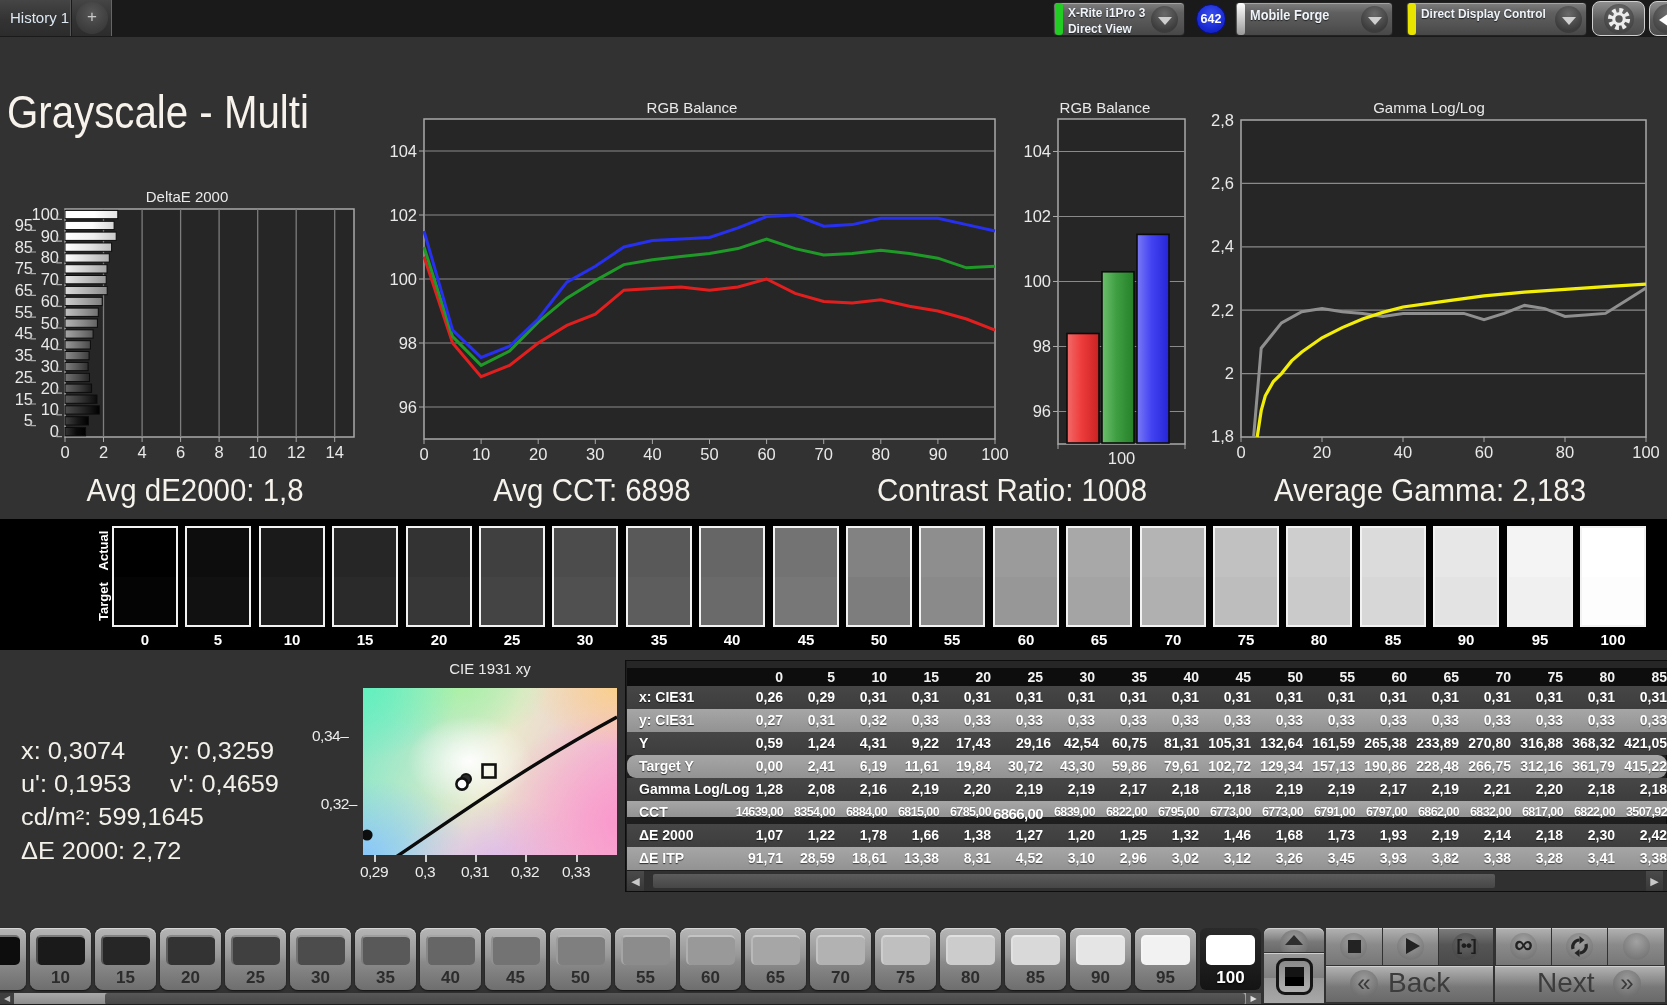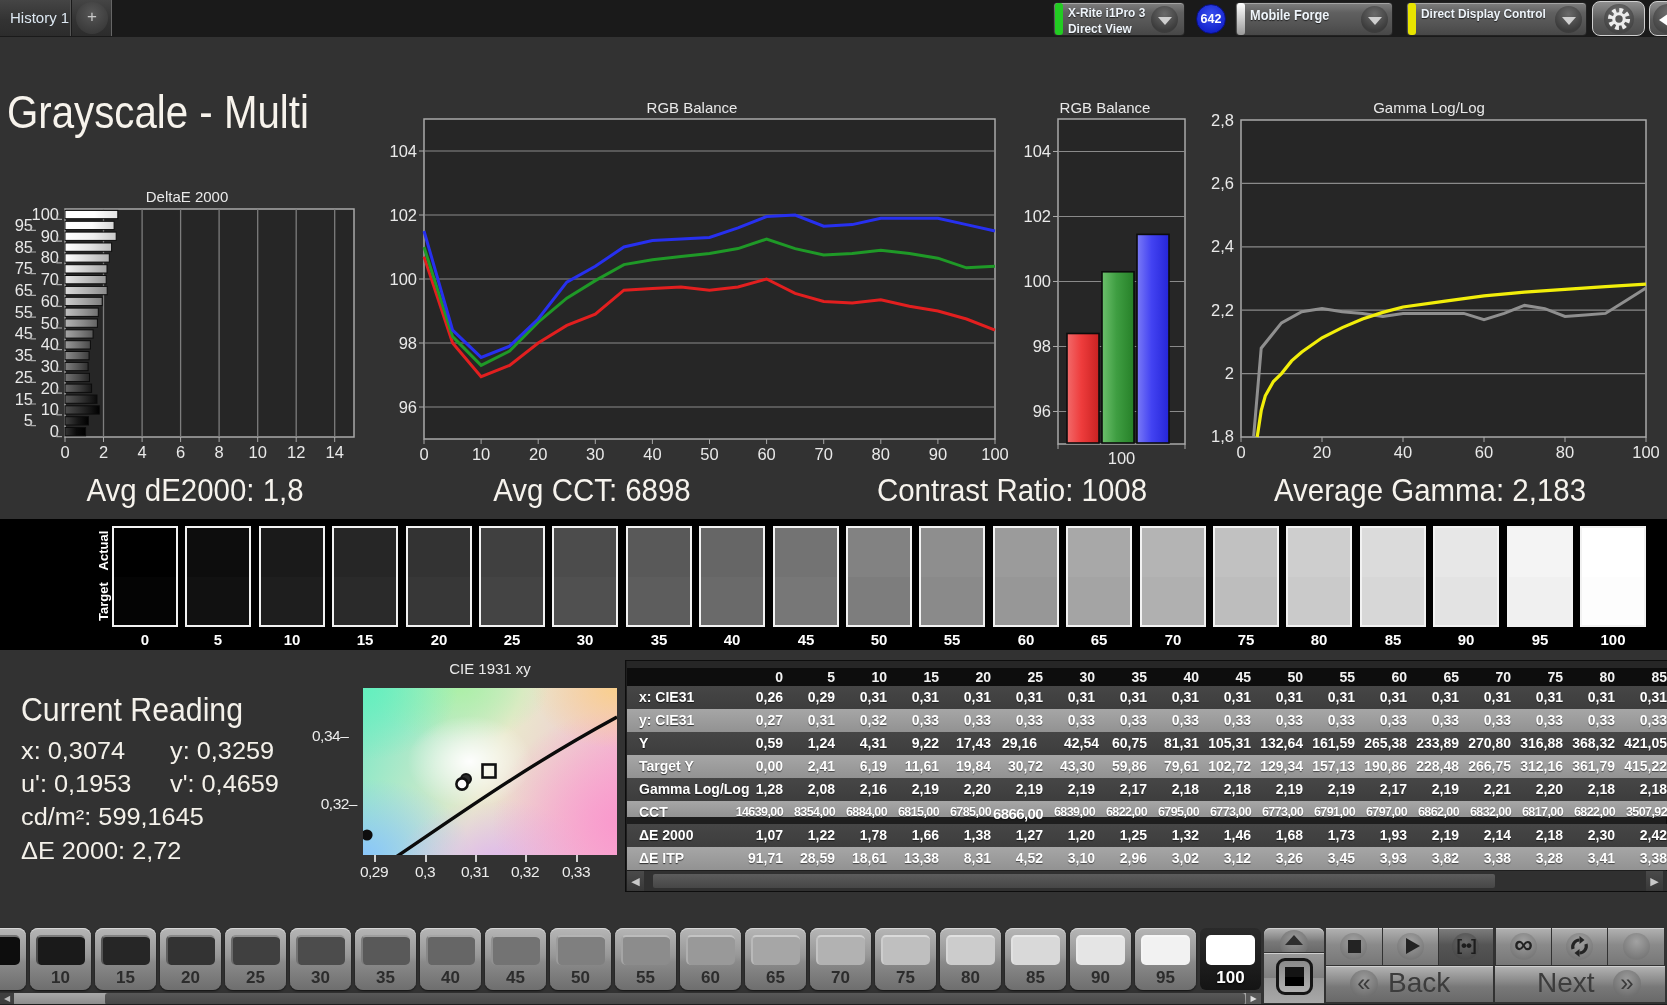--- a/index.html
+++ b/index.html
@@ -449,23 +449,20 @@
       <div class="swl" style="left:1286px;">80</div>
       <div class="sw" style="left:1360px;background:linear-gradient(#dbdbdb 0 50%,#d7d7d7 50% 100%);"></div>
       <div class="swl" style="left:1360px;">85</div>
       <div class="sw" style="left:1433px;background:linear-gradient(#e7e7e7 0 50%,#e3e3e3 50% 100%);"></div>
       <div class="swl" style="left:1433px;">90</div>
       <div class="sw" style="left:1507px;background:linear-gradient(#f4f4f4 0 50%,#f0f0f0 50% 100%);"></div>
       <div class="swl" style="left:1507px;">95</div>
       <div class="sw" style="left:1580px;background:linear-gradient(#ffffff 0 50%,#fdfdfd 50% 100%);"></div>
       <div class="swl" style="left:1580px;">100</div>
     </div>
-    <div id="reading">
-      <h2>Current Reading</h2>
-    </div>
     <div class="rrow" style="left:21px;top:738px;">x: 0,3074</div>
     <div class="rrow" style="left:170px;top:738px;">y: 0,3259</div>
     <div class="rrow" style="left:21px;top:771px;">u': 0,1953</div>
     <div class="rrow" style="left:170px;top:771px;">v': 0,4659</div>
     <div class="rrow" style="left:21px;top:804px;">cd/m²: 599,1645</div>
     <div class="rrow" style="left:21px;top:838px;">ΔE 2000: 2,72</div>
     <div class="abs" style="left:363px;top:660px;width:254px;height:20px;color:#eaeaea;font-size:15px;text-align:center;">CIE 1931 xy</div>
     <div id="cie">
       <div id="ciebg"></div>
       <svg class="abs" style="left:0;top:0;" width="254" height="167" viewBox="0 0 254 167">
@@ -552,35 +549,35 @@
         <div class="tc" style="left:932px;">0,33</div>
         <div class="tc" style="left:984px;">0,33</div>
       </div>
       <div class="trow" style="top:71px;height:23px;background:linear-gradient(#464646,#3d3d3d);">
         <div class="tlab">Y</div>
         <div class="tc" style="left:100px;">0,59</div>
         <div class="tc" style="left:152px;">1,24</div>
         <div class="tc" style="left:204px;">4,31</div>
         <div class="tc" style="left:256px;">9,22</div>
         <div class="tc" style="left:308px;">17,43</div>
-        <div class="tc" style="left:354px;text-align:right;">29,16</div>
+        <div class="tc" style="left:368px;text-align:right;">29,16</div>
         <div class="tc" style="left:412px;padding-left:25px;">42,54</div>
         <div class="tc" style="left:464px;">60,75</div>
         <div class="tc" style="left:516px;">81,31</div>
         <div class="tc" style="left:568px;">105,31</div>
         <div class="tc" style="left:620px;">132,64</div>
         <div class="tc" style="left:672px;">161,59</div>
         <div class="tc" style="left:724px;">265,38</div>
         <div class="tc" style="left:776px;">233,89</div>
         <div class="tc" style="left:828px;">270,80</div>
         <div class="tc" style="left:880px;">316,88</div>
         <div class="tc" style="left:932px;">368,32</div>
         <div class="tc" style="left:984px;">421,05</div>
       </div>
-      <div class="trow" style="top:94px;height:23px;background:linear-gradient(#a6a6a6,#929292);">
+      <div class="trow" style="top:94px;height:23px;background:linear-gradient(#a6a6a6,#929292);border-radius:9px;">
         <div class="tlab">Target Y</div>
         <div class="tc" style="left:100px;">0,00</div>
         <div class="tc" style="left:152px;">2,41</div>
         <div class="tc" style="left:204px;">6,19</div>
         <div class="tc" style="left:256px;">11,61</div>
         <div class="tc" style="left:308px;">19,84</div>
         <div class="tc" style="left:360px;">30,72</div>
         <div class="tc" style="left:412px;">43,30</div>
         <div class="tc" style="left:464px;">59,86</div>
         <div class="tc" style="left:516px;">79,61</div>

